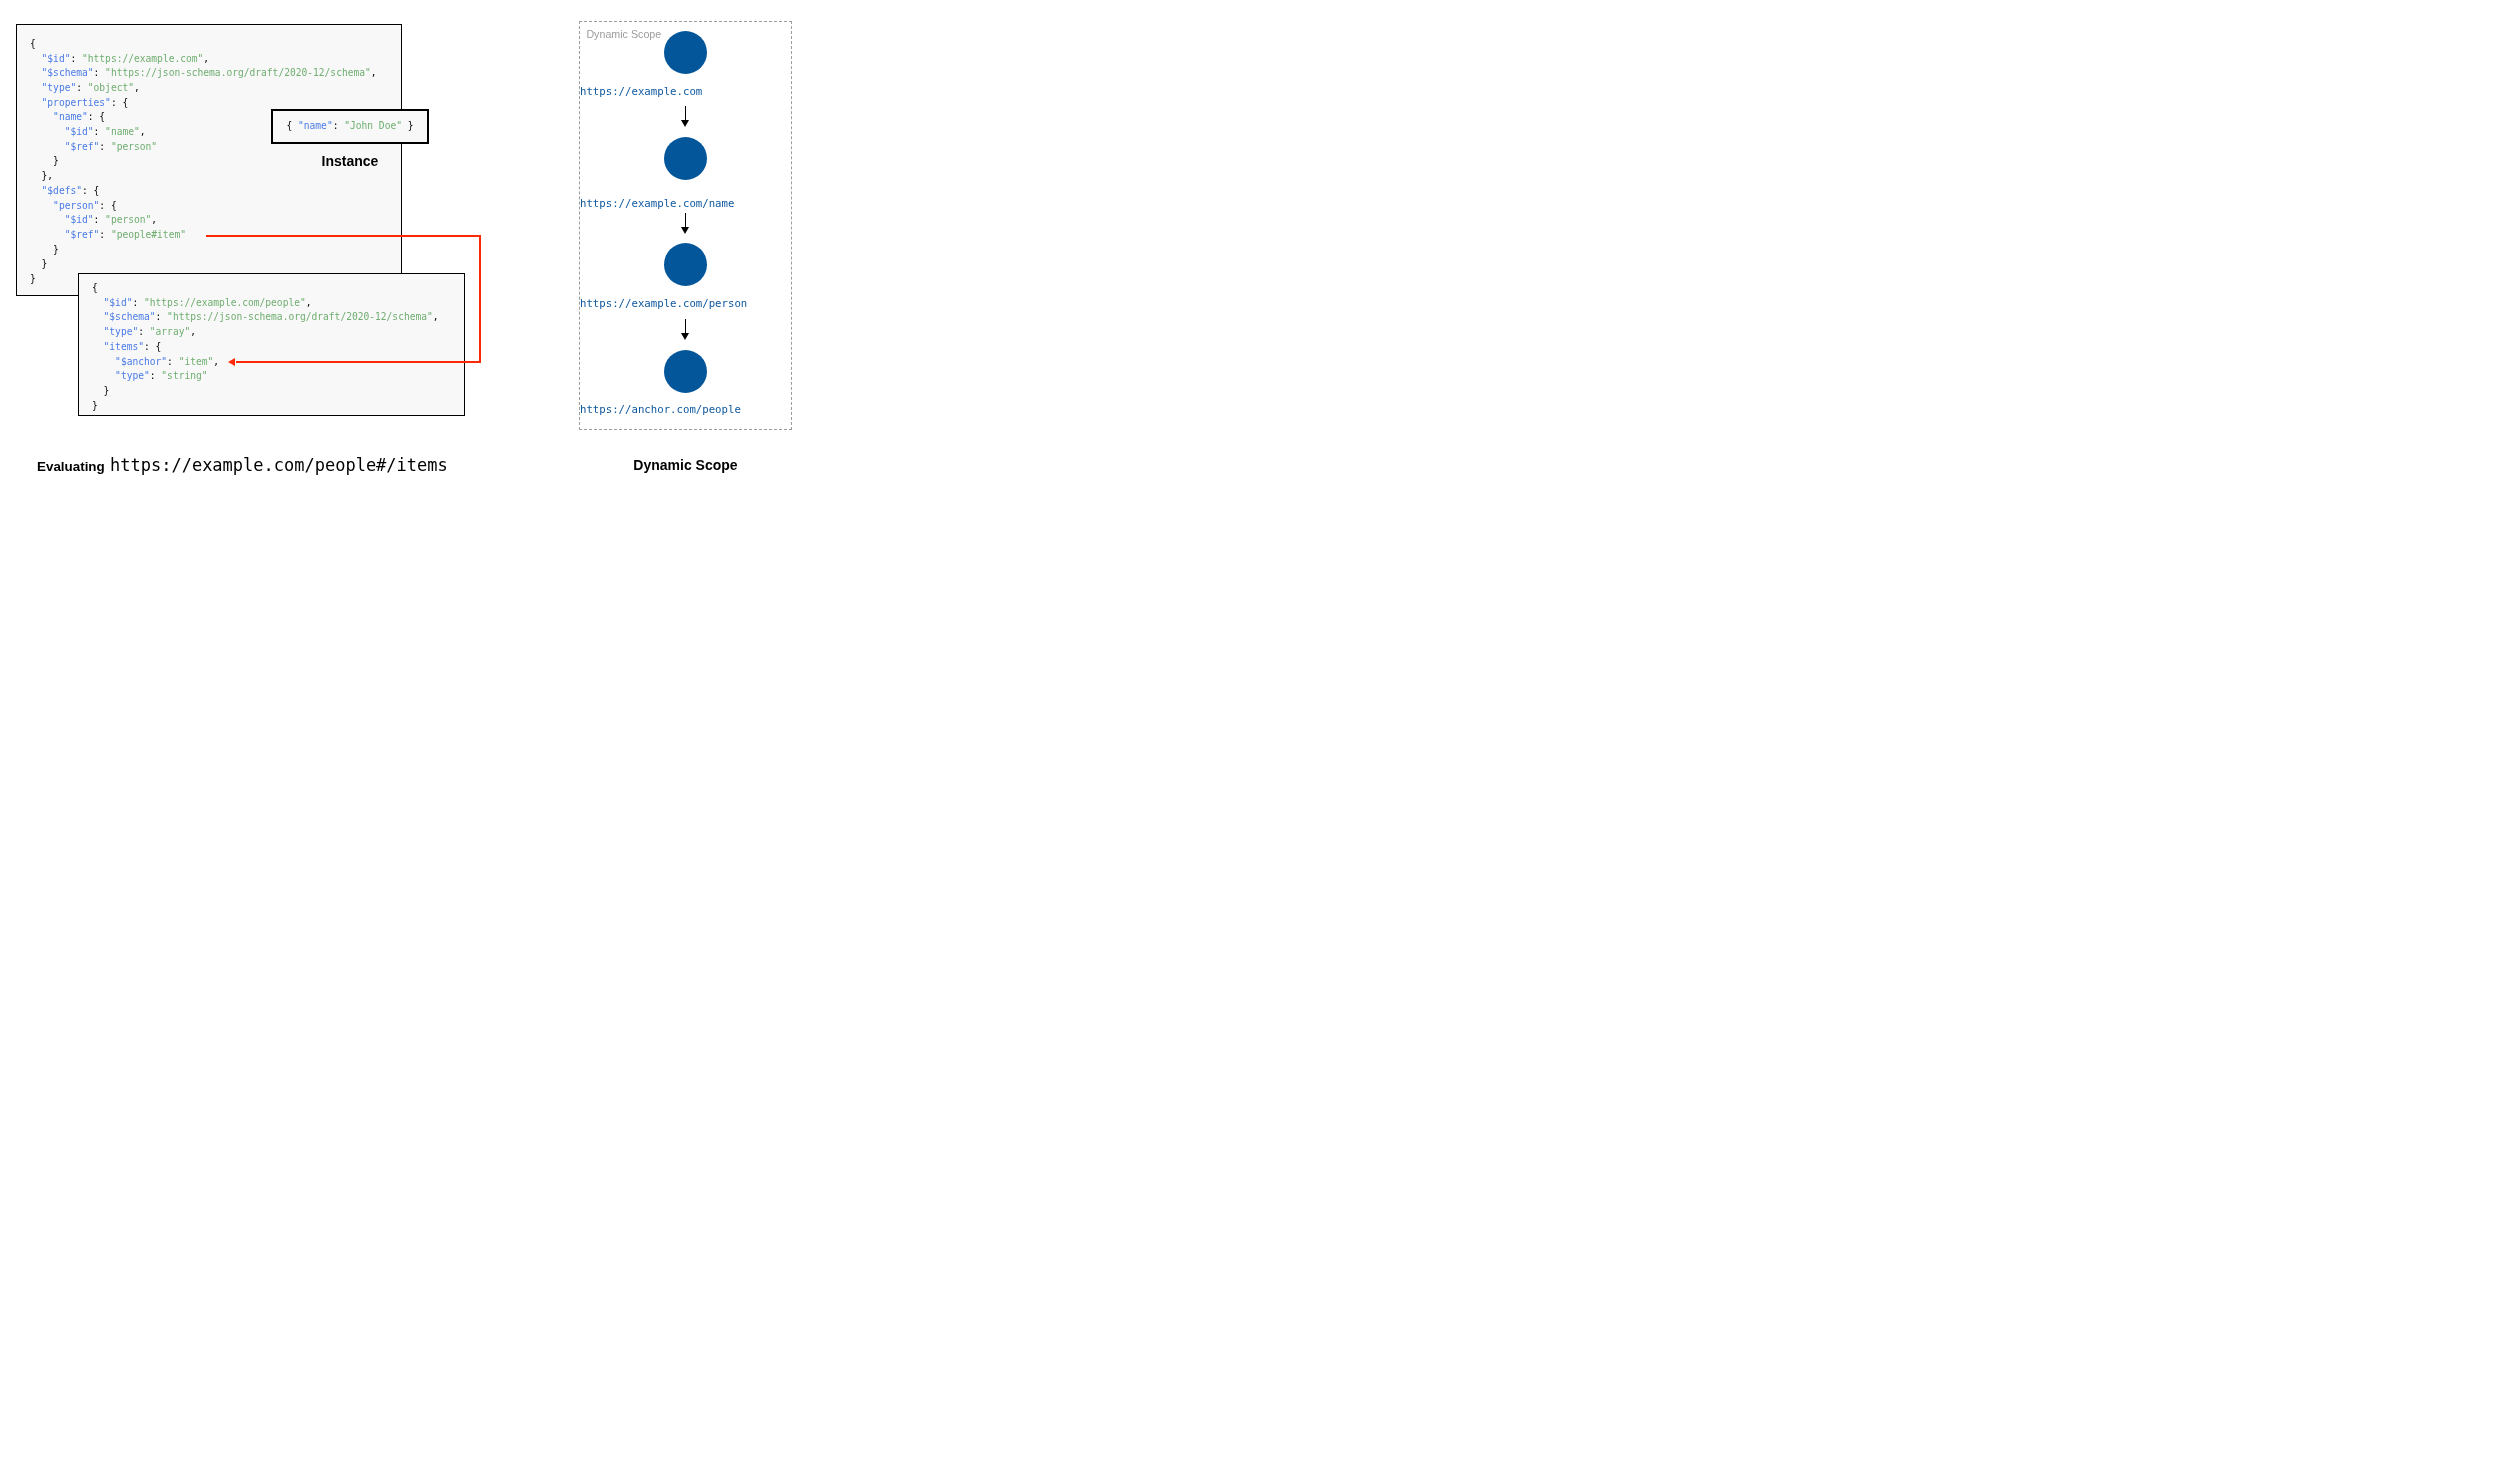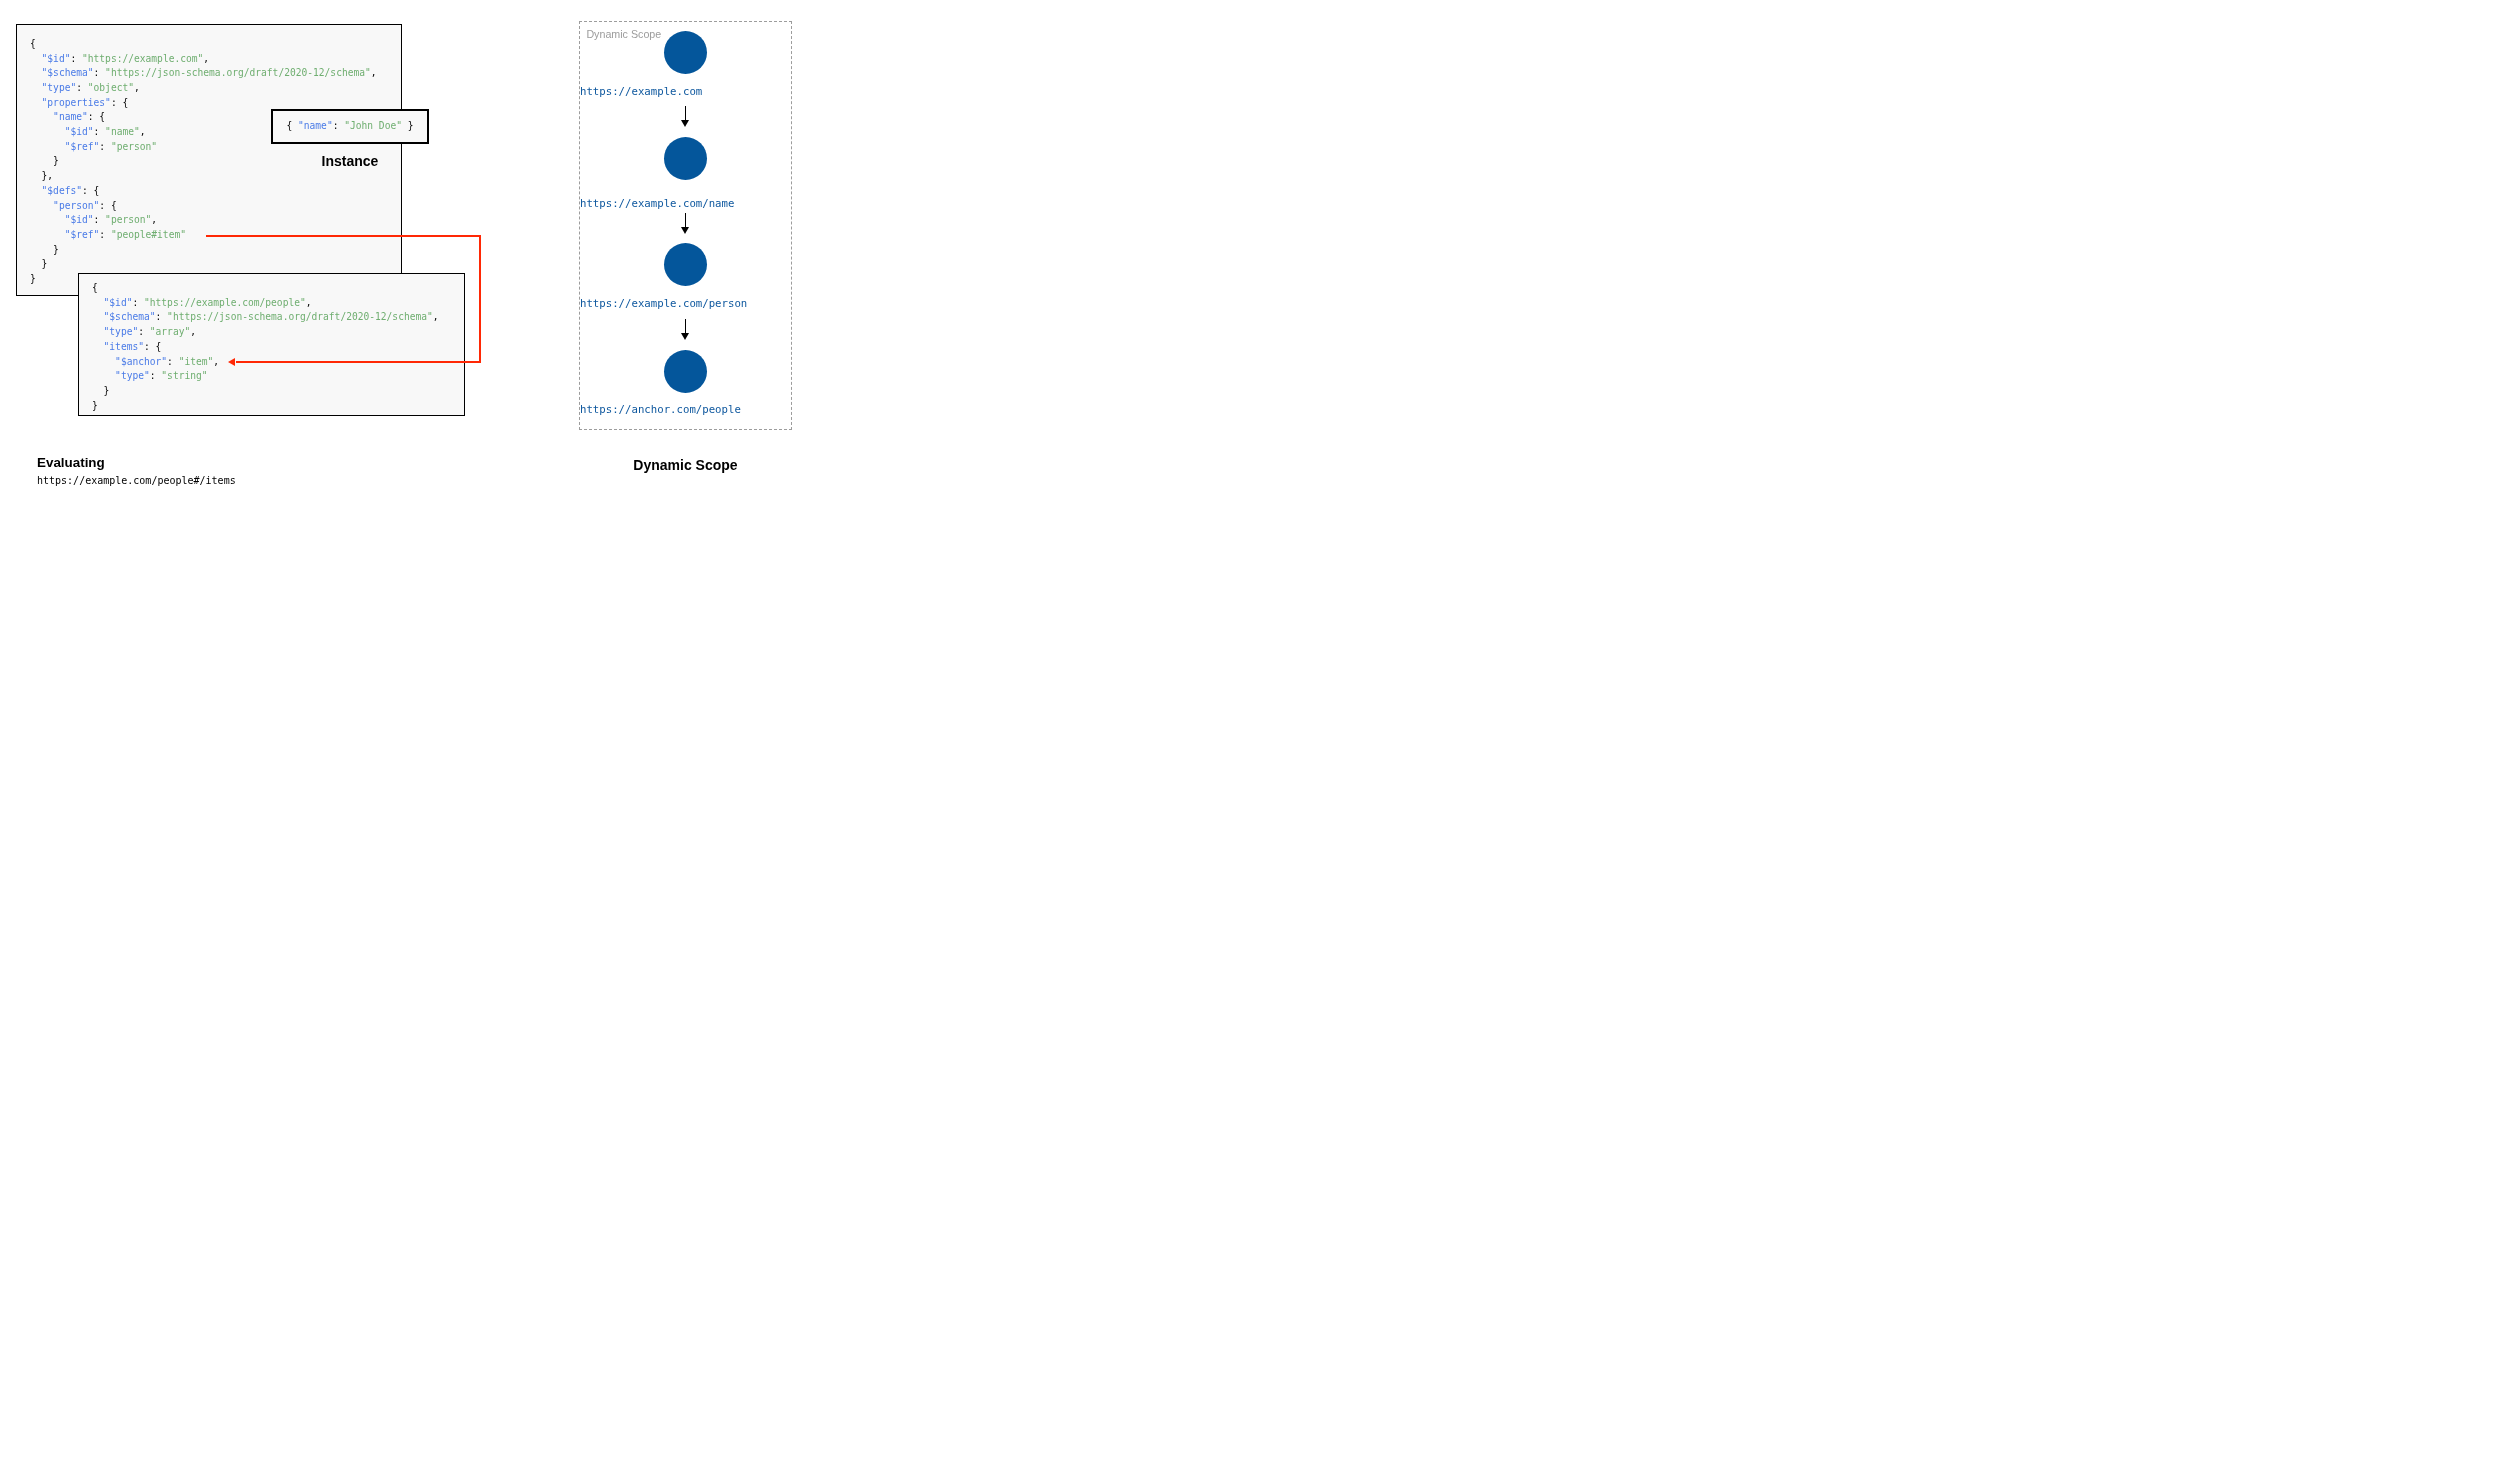--- a/index.html
+++ b/index.html
@@ -66,24 +66,24 @@
   }
   .down-arrow{position:absolute;left:calc(50% - 4.3px);width:8.6px;}
   .down-arrow .shaft{width:1.6px;height:14px;background:#000;margin:0 auto;}
   .down-arrow .head{
     width:0;height:0;margin:0 auto;
     border-left:4.3px solid transparent;border-right:4.3px solid transparent;
     border-top:7px solid #000;
   }
   
   #caption-left{
-    position:absolute;left:37px;top:455px;display:flex;align-items:baseline;gap:5.3px;flex-direction:column;
+    position:absolute;left:37px;top:455px;display:flex;align-items:baseline;gap:5.3px;
   }
   #caption-left .ev{font-size:13.4px;font-weight:bold;color:#000;}
-  #caption-left .uri{font-family:"DejaVu Sans Mono",monospace;font-size:10px;color:#000;}
+  #caption-left .uri{font-family:"DejaVu Sans Mono",monospace;font-size:17px;color:#000;}
   #caption-right{
     position:absolute;left:579px;top:457px;width:213px;text-align:center;
     font-size:14px;font-weight:bold;color:#000;
   }
 </style>
 </head>
 <body>
 
 <div class="canvas">
 

